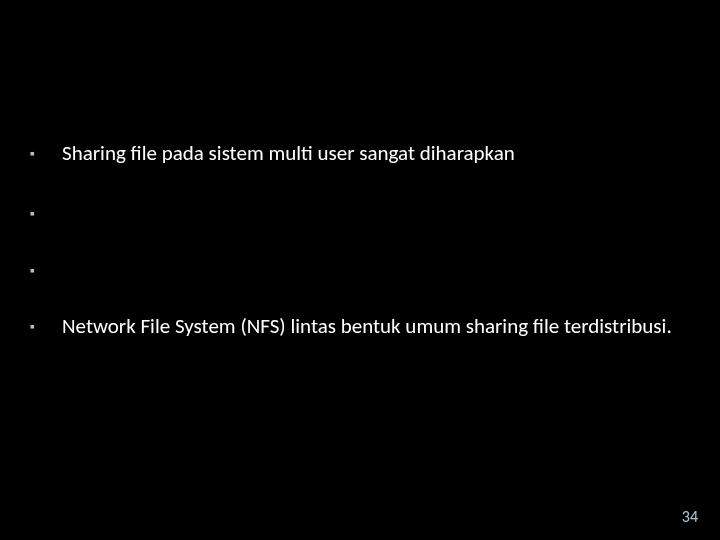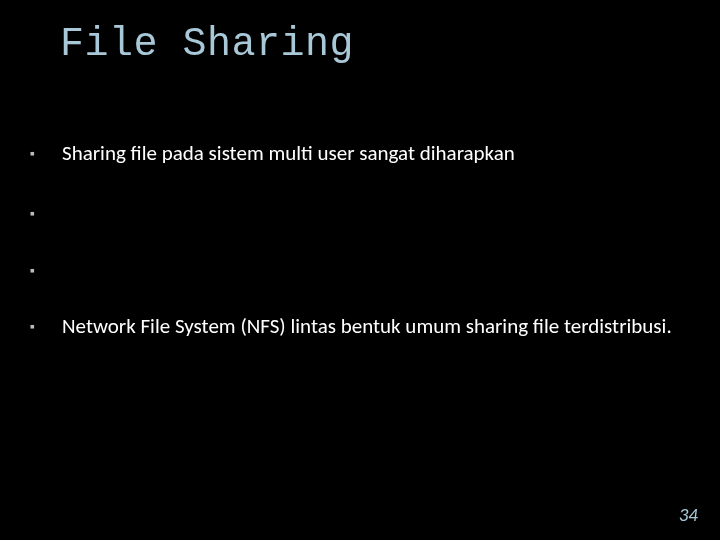--- a/index.html
+++ b/index.html
@@ -49,32 +49,30 @@
   }
   .bullet .text {
     font-size: 21px;
     color: #ffffff;
     font-weight: 400;
   }
   .pagenum {
     position: absolute;
     bottom: 14px;
     right: 22px;
-    font-size: 19px;
+    font-size: 16px;
     color: #a8c8d8;
     font-family: "Calibri", "Segoe UI", Arial, sans-serif;
-    font-style: italic;
   }
 </style>
 </head>
 <body>
 
 <div class="slide">
 
-  <div class="title">File Sharing</div>
 
   <div class="body">
 
     <div class="bullet">
       <span class="marker">▪</span>
       <span class="text">Sharing file pada sistem multi user sangat diharapkan</span>
     </div>
 
     <div class="bullet">
       <span class="marker">▪</span>

